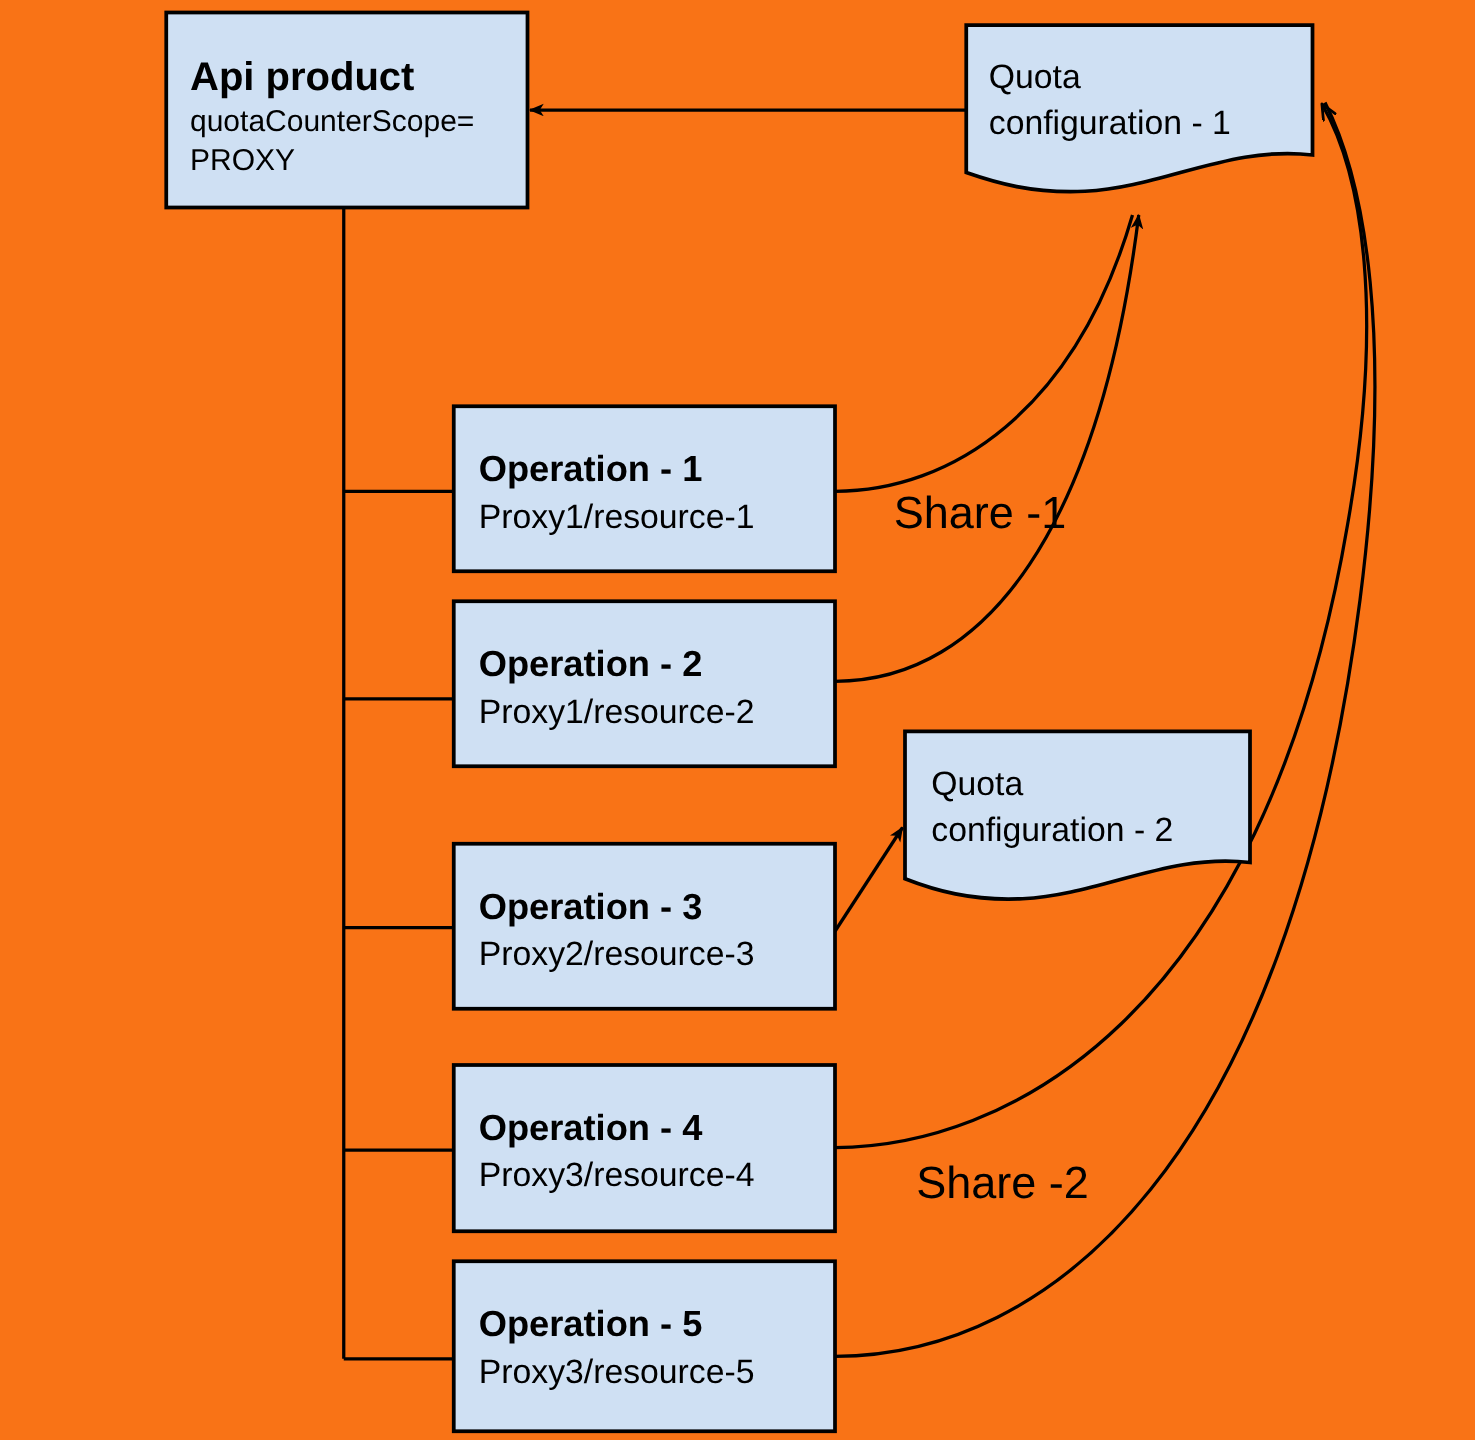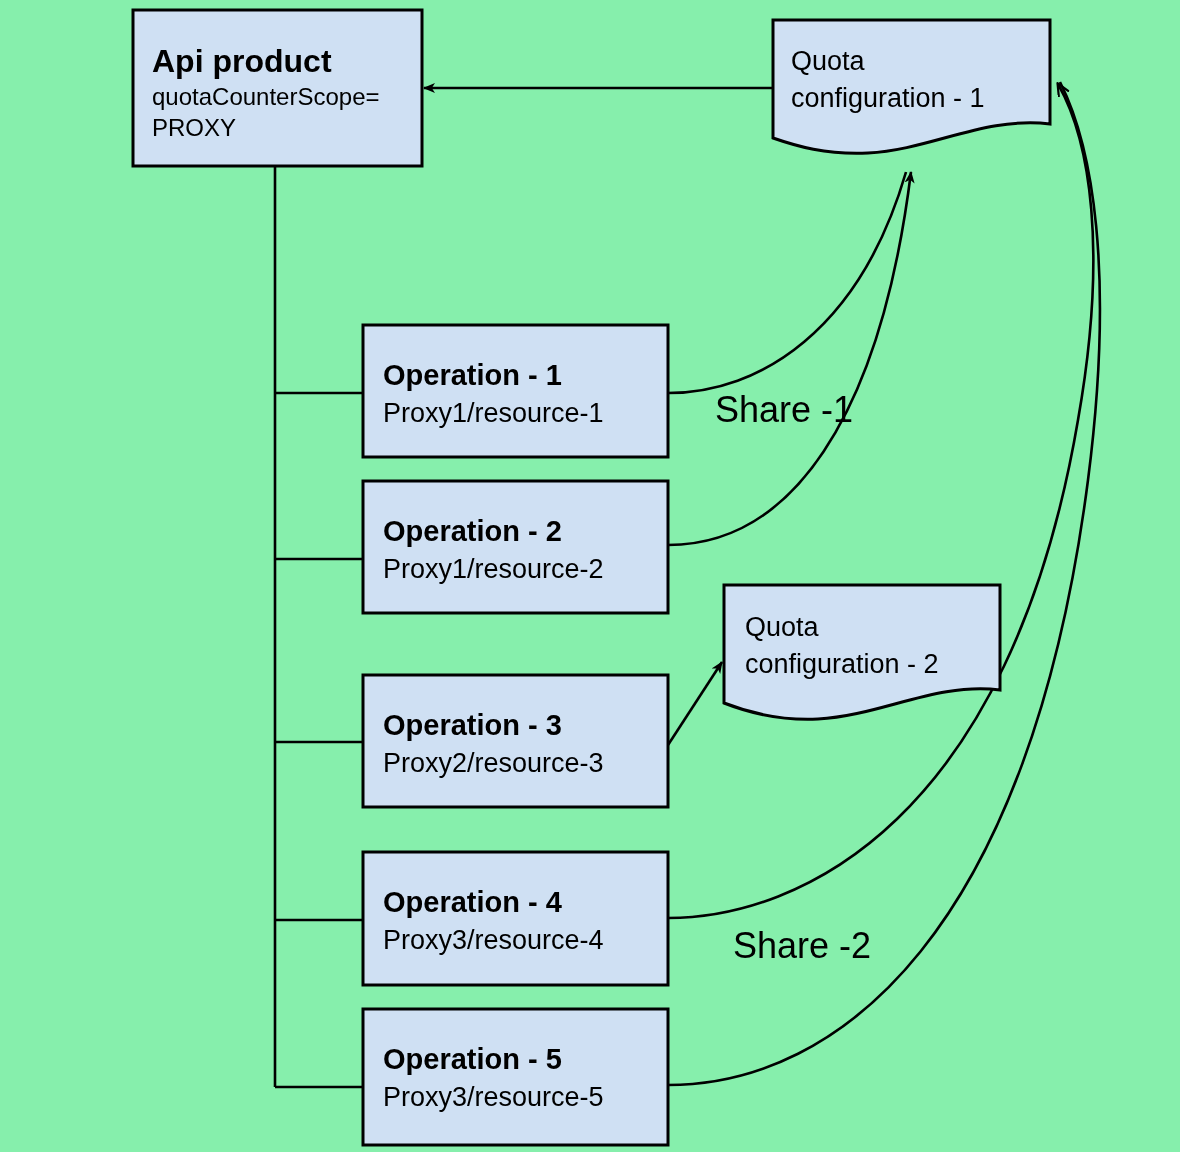--- a/index.html
+++ b/index.html
@@ -8,21 +8,21 @@
     padding: 0;
     background: #ffffff;
   }
   body {
     font-family: "Liberation Sans", sans-serif;
   }
   #diagram-root {
     position: relative;
     width: 1180px;
     height: 1152px;
-    background: #86efac;
+    background: #f97316;
     overflow: hidden;
   }
   #diagram-svg {
     position: absolute;
     top: 0;
     left: 0;
     width: 1180px;
     height: 1152px;
     display: block;
   }

